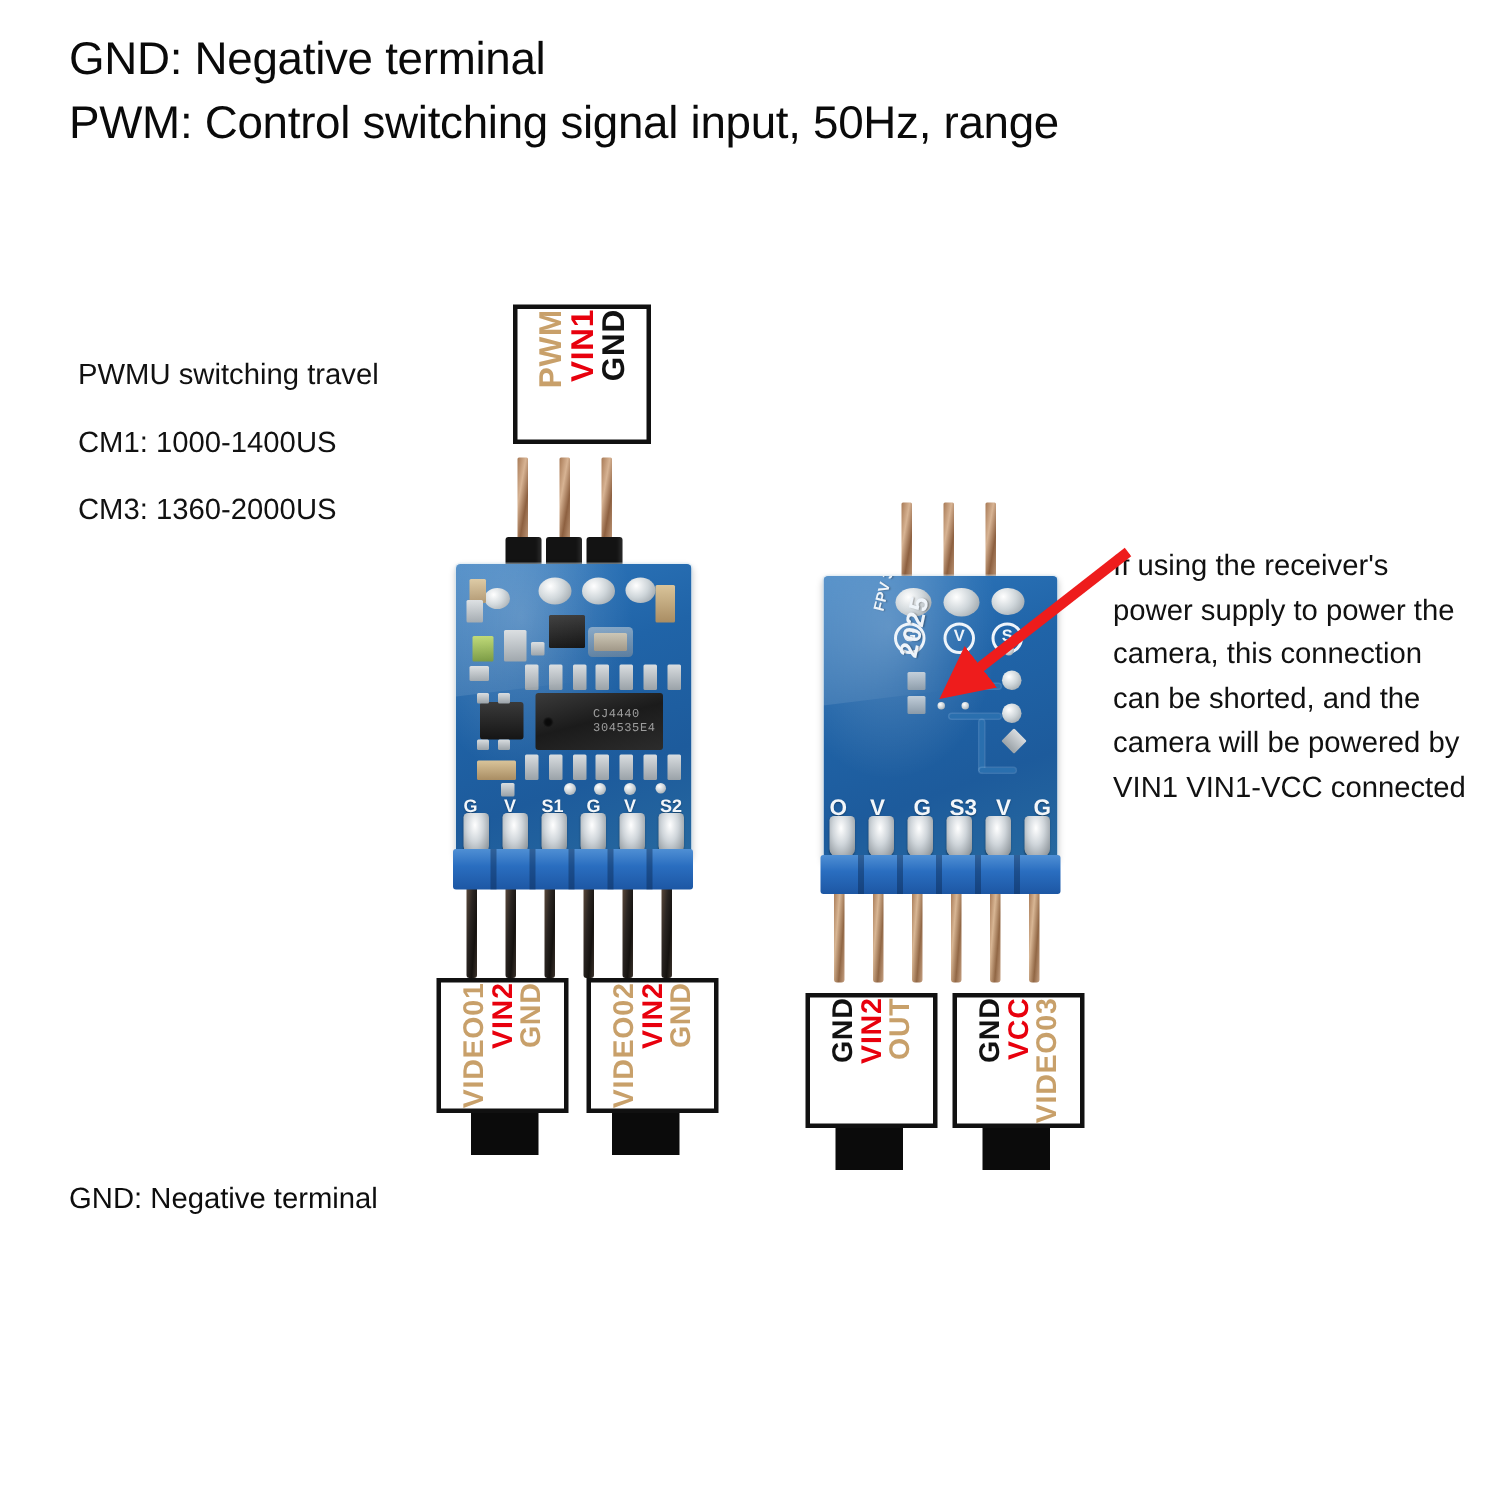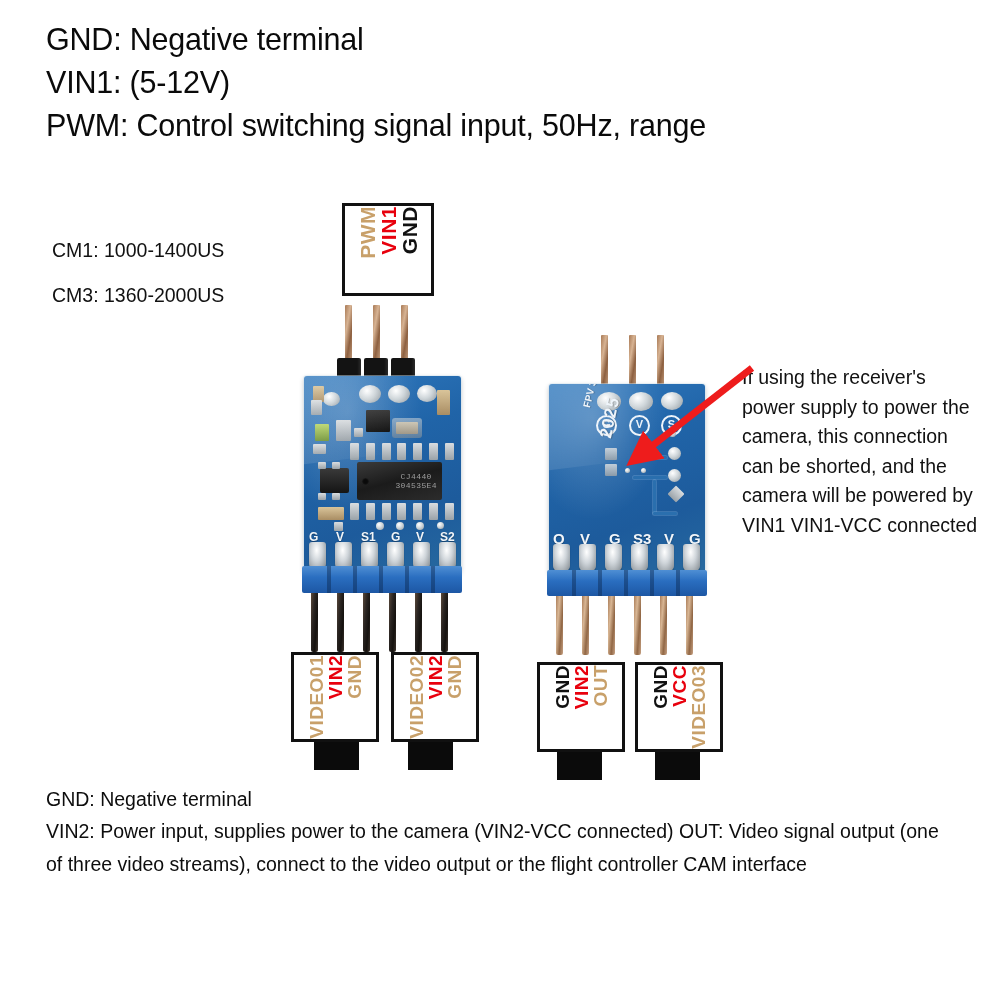--- a/index.html
+++ b/index.html
@@ -172,21 +172,21 @@
     box-shadow: inset 0 0 2px rgba(255,255,255,.18);
   }
   .ic-txt {
     position: absolute;
     right: 5px; top: 26%;
     font-size: 8px;
     color: #9d9d9d;
     letter-spacing: .4px;
     font-family: "Liberation Mono", monospace;
     line-height: 9px;
-    text-align: center;
+    text-align: left;
   }
 
   .solder-row { position: absolute; display: flex; justify-content: space-between; }
   .solder-blob {
     width: 17px; height: 27px;
     background: radial-gradient(ellipse at 45% 30%, #ffffff 0%, #cfd5da 42%, #7e868c 100%);
     border-radius: 3px 3px 5px 5px;
     box-shadow: 0 1px 1px rgba(0,0,0,.35);
   }
   .silk {
@@ -253,25 +253,25 @@
   .pin-dark { background: linear-gradient(95deg,#5c4a3c 0%, #2a2522 38%, #15120f 70%, #3c332c 100%); }
   .pin-copp { background: linear-gradient(95deg,#a87a56 0%, #d8b694 34%, #916745 68%, #c6a183 100%); }
 
   .arrow-svg { position: absolute; z-index: 7; }
 </style>
 </head>
 <body>
 
 <div class="hdr-text">
   <div>GND: Negative terminal</div>
-  <div>VIN1: (5-12V)</div>
   <div>PWM: Control switching signal input, 50Hz, range</div>
 </div>
 
 <div class="pwmu-block">
+  <div>PWMU switching travel</div>
   <div>CM1: 1000-1400US</div>
   <div>CM3: 1360-2000US</div>
 </div>
 
 <div class="note-right">If using the receiver's power supply to power the camera, this connection can be shorted, and the camera will be powered by VIN1 VIN1-VCC connected</div>
 
 <div class="label-box lb-top">
   <span class="vlabel c-black">GND</span>
   <span class="vlabel c-red">VIN1</span>
   <span class="vlabel c-tan">PWM</span>
@@ -480,14 +480,13 @@
 
 <div class="label-box lb-bot lb-r2">
   <span class="vlabel c-tan">VIDEO03</span>
   <span class="vlabel c-red">VCC</span>
   <span class="vlabel c-black">GND</span>
 </div>
 <div class="blk-tab" style="left:655px; top:750px; width:45px; height:30px;"></div>
 
 <div class="footer-text">
   <p class="para">GND: Negative terminal</p>
-  <p class="para">VIN2: Power input, supplies power to the camera (VIN2-VCC connected) OUT: Video signal output (one of three video streams), connect to the video output or the flight controller CAM interface</p>
 </div>
 
 </body></html>

